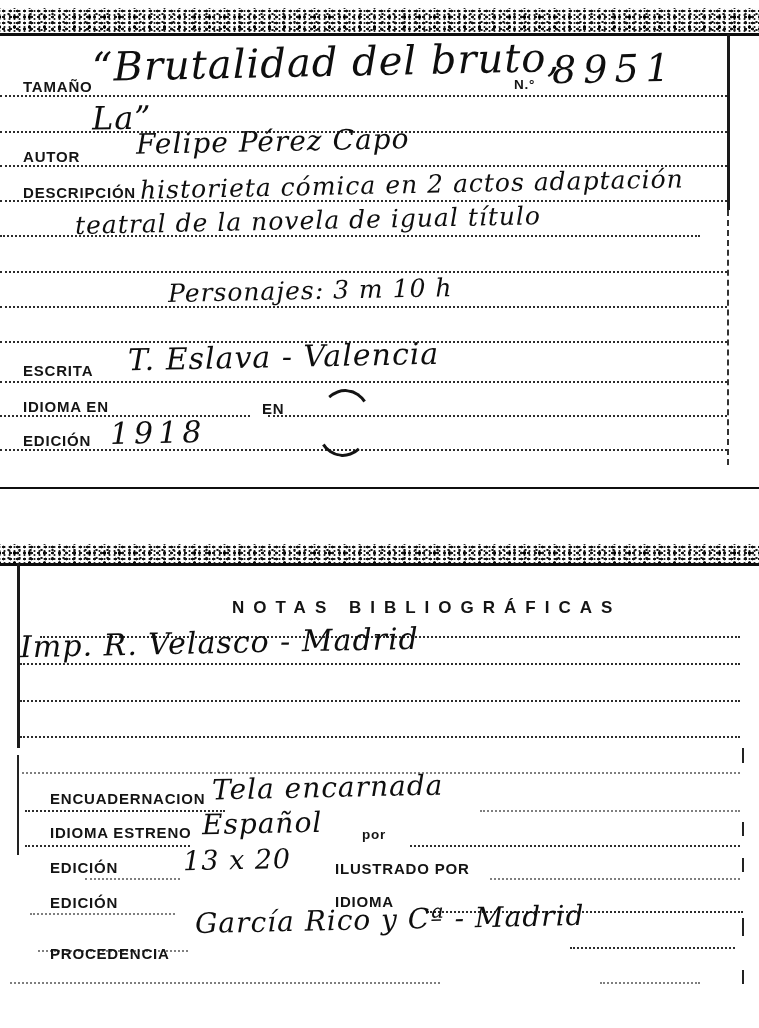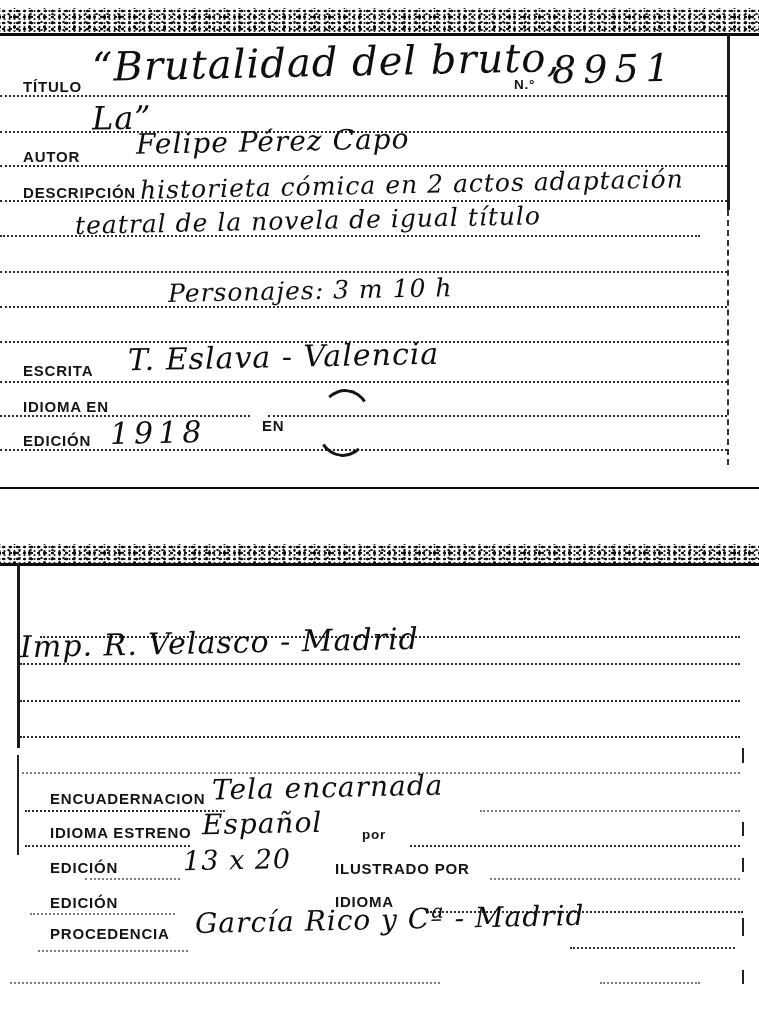--- a/index.html
+++ b/index.html
@@ -60,26 +60,26 @@
   <div class="dl" style="left:0;top:200px;width:727px;"></div>
   <div class="dl" style="left:0;top:235px;width:700px;"></div>
   <div class="dl" style="left:0;top:271px;width:727px;"></div>
   <div class="dl" style="left:0;top:306px;width:727px;"></div>
   <div class="dl" style="left:0;top:341px;width:727px;"></div>
   <div class="dl" style="left:0;top:381px;width:727px;"></div>
   <div class="dl" style="left:0;top:415px;width:250px;"></div>
   <div class="dl" style="left:268px;top:415px;width:459px;"></div>
   <div class="dl" style="left:0;top:449px;width:727px;"></div>
 
-  <div class="lbl" style="left:23px;top:78px;">TÍTULO</div>
+  <div class="lbl" style="left:23px;top:78px;">TAMAÑO</div>
   <div class="lbl" style="left:23px;top:148px;">AUTOR</div>
   <div class="lbl" style="left:23px;top:184px;text-align:right;">DESCRIPCIÓN</div>
   <div class="lbl" style="left:23px;top:362px;">ESCRITA</div>
   <div class="lbl" style="left:23px;top:398px;">IDIOMA EN</div>
-  <div class="lbl" style="left:262px;top:400px;margin-top:17px;">EN</div>
+  <div class="lbl" style="left:262px;top:400px;">EN</div>
   <div class="lbl" style="left:23px;top:432px;">EDICIÓN</div>
   <div class="lbl lbl-sm" style="left:514px;top:77px;">N.°</div>
 
   <div class="hw" style="left:92px;top:42px;font-size:40px;">“Brutalidad del bruto,</div>
   <div class="hw" style="left:552px;top:50px;font-size:38px;letter-spacing:7px;">8951</div>
   <div class="hw" style="left:92px;top:102px;font-size:32px;">La”</div>
   <div class="hw" style="left:136px;top:128px;font-size:28px;">Felipe Pérez Capo</div>
   <div class="hw" style="left:140px;top:172px;font-size:25px;">historieta cómica en 2 actos adaptación</div>
   <div class="hw" style="left:75px;top:208px;font-size:25px;">teatral de la novela de igual título</div>
   <div class="hw" style="left:168px;top:278px;font-size:25px;">Personajes: 3 m 10 h</div>
@@ -91,20 +91,21 @@
   <div class="speckle" style="top:544px;height:19px;"></div>
 
   <div class="vdash" style="left:17px;top:563px;height:185px;"></div>
   <div class="vdash" style="left:17px;top:755px;height:100px;border-left:2px solid #222;"></div>
   <div class="vdash" style="left:742px;top:748px;height:15px;border-left:2px solid #222;"></div>
   <div class="vdash" style="left:742px;top:822px;height:14px;border-left:2px solid #222;"></div>
   <div class="vdash" style="left:742px;top:858px;height:14px;border-left:2px solid #222;"></div>
   <div class="vdash" style="left:742px;top:918px;height:18px;border-left:2px solid #222;"></div>
   <div class="vdash" style="left:742px;top:970px;height:14px;border-left:2px solid #222;"></div>
 
+  <div class="header" style="left:232px;top:598px;">NOTAS BIBLIOGRÁFICAS</div>
 
   <div class="dl" style="left:40px;top:636px;width:700px;"></div>
   <div class="dl" style="left:20px;top:663px;width:720px;"></div>
   <div class="dl" style="left:20px;top:700px;width:720px;"></div>
   <div class="dl" style="left:20px;top:736px;width:720px;"></div>
   <div class="dl light" style="left:22px;top:772px;width:718px;"></div>
   <div class="dl" style="left:25px;top:810px;width:200px;"></div>
   <div class="dl light" style="left:480px;top:810px;width:260px;"></div>
   <div class="dl" style="left:25px;top:845px;width:165px;"></div>
   <div class="dl" style="left:410px;top:845px;width:330px;"></div>
@@ -117,21 +118,21 @@
   <div class="dl light" style="left:10px;top:982px;width:430px;"></div>
   <div class="dl light" style="left:600px;top:982px;width:100px;"></div>
 
   <div class="lbl" style="left:50px;top:790px;">ENCUADERNACION</div>
   <div class="lbl" style="left:50px;top:824px;">IDIOMA ESTRENO</div>
   <div class="lbl lbl-sm" style="left:362px;top:827px;text-transform:lowercase;">por</div>
   <div class="lbl" style="left:50px;top:859px;">EDICIÓN</div>
   <div class="lbl" style="left:335px;top:860px;">ILUSTRADO POR</div>
   <div class="lbl" style="left:50px;top:894px;">EDICIÓN</div>
   <div class="lbl" style="left:335px;top:893px;">IDIOMA</div>
-  <div class="lbl" style="left:50px;top:925px;">PROCEDENCIA</div>
+  <div class="lbl" style="left:50px;top:945px;">PROCEDENCIA</div>
 
   <div class="hw" style="left:20px;top:628px;font-size:30px;">Imp. R. Velasco - Madrid</div>
   <div class="hw" style="left:212px;top:774px;font-size:28px;">Tela encarnada</div>
   <div class="hw" style="left:202px;top:810px;font-size:28px;">Español</div>
   <div class="hw" style="left:183px;top:846px;font-size:27px;">13 x 20</div>
   <div class="hw" style="left:195px;top:906px;font-size:28px;">García Rico y Cª - Madrid</div>
 
 </div>
 
 </body></html>

